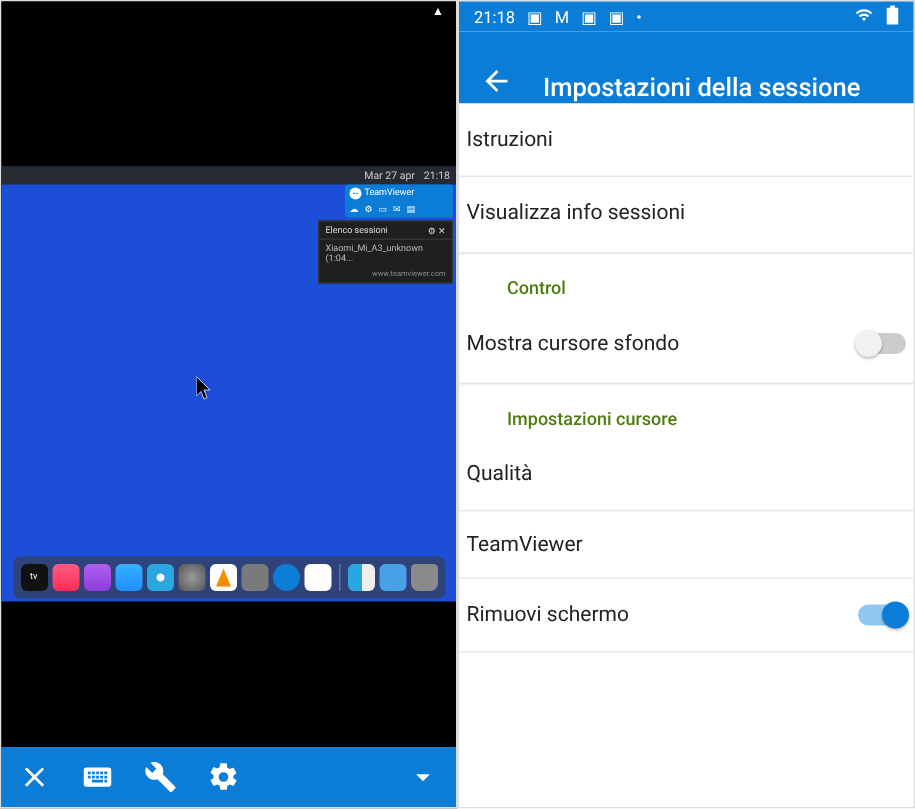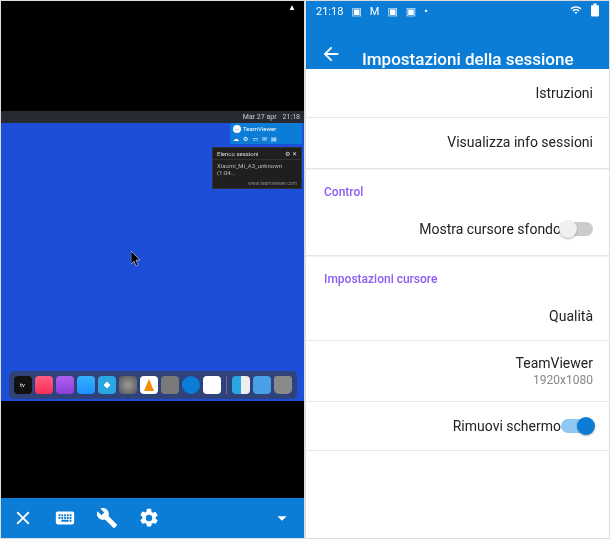--- a/index.html
+++ b/index.html
@@ -30,24 +30,24 @@
 .tb-icon svg { fill: #fff; }
 
 
 .right { width: 305px; height: 539px; border: 1px solid #ddd; background: #fff; display: flex; flex-direction: column; }
 .r-status { height: 20px; background: #0b7dd6; color: #fff; display: flex; align-items: center; padding: 0 10px; font-size: 11px; gap: 8px; }
 .r-status .spacer { flex: 1; }
 .r-appbar { height: 48px; background: #0b7dd6; color: #fff; display: flex; align-items: flex-end; padding: 0 14px; gap: 20px; }
 .r-appbar .title { font-size: 17px; font-weight: 500; }
 .r-back svg { fill: #fff; }
 .list { flex: 1; overflow: auto; background: #fff; }
-.row { padding: 16px 16px; font-size: 14px; color: #222; display: flex; align-items: center; text-align: right; }
+.row { padding: 16px 5px; font-size: 14px; color: #222; display: flex; align-items: center; }
 .row .label { flex: 1; }
 .row .sub { font-size: 12px; color: #888; margin-top: 2px; }
-.section { padding: 16px 18px 6px; font-size: 12px; color: #8b5cf6; font-weight: 500; }
+.section { padding: 16px 32px 6px; font-size: 12px; color: #4d7c0f; font-weight: 500; }
 .divider { height: 1px; background: #e6e6e6; }
 .divider-thick { height: 1px; background: #e6e6e6; margin-top: 2px; box-shadow: 0 1px 0 #f2f2f2; }
 .toggle { width: 32px; height: 14px; border-radius: 7px; position: relative; }
 .toggle .knob { width: 18px; height: 18px; border-radius: 50%; position: absolute; top: -2px; box-shadow: 0 1px 2px rgba(0,0,0,0.3); }
 .toggle.off { background: #ccc; }
 .toggle.off .knob { left: -2px; background: #f1f1f1; }
 .toggle.on { background: #8fc8f2; }
 .toggle.on .knob { right: -2px; background: #0b7dd6; }
 </style>
 </head>
@@ -196,21 +196,20 @@
     </div>
     <div class="divider-thick"></div>
 
     <div class="section">Impostazioni cursore</div>
     <div class="row">
       <span class="label">Qualità</span>
     </div>
     <div class="divider"></div>
     <div class="row" style="display:block;padding-top:14px;padding-bottom:14px">
       <div style="font-size:14px;color:#222">TeamViewer</div>
-      <div class="sub">1920x1080</div>
     </div>
     <div class="divider"></div>
     <div class="row">
       <span class="label">Rimuovi schermo</span>
       <div class="toggle on">
           <div class="knob"></div>
         </div>
     </div>
     <div class="divider"></div>
   </div>

